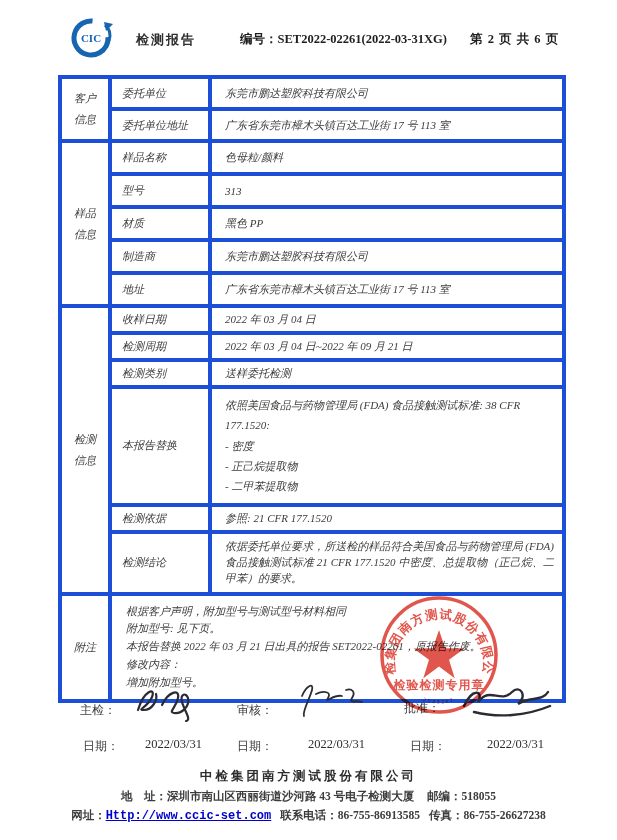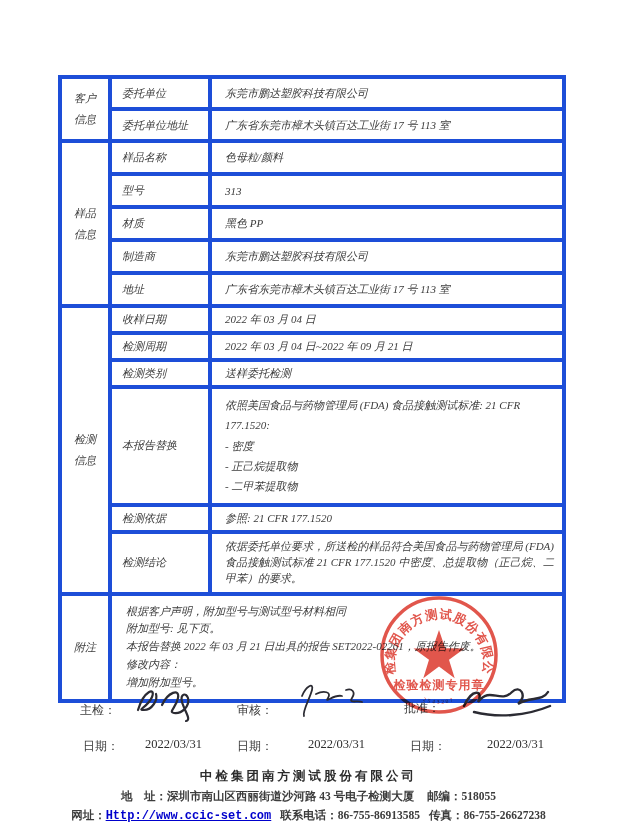--- a/index.html
+++ b/index.html
@@ -46,20 +46,31 @@
   .footer { position:absolute; top:768px; left:0; width:100%; text-align:center; }
   .f-company { font-weight:bold; font-size:12.5px; letter-spacing:3px; color:#2c2c2c; }
   .f-line { margin-top:4px; font-size:11.5px; color:#3c3c3c;font-weight:bold; }
   .f-link { color:#0000cc; text-decoration:underline; font-family:"Liberation Mono","DejaVu Sans Mono",monospace; font-size:12px; }
 </style>
 </head>
 <body>
 
 <div class="page">
 
+  <div class="hdr">
+    <svg class="logo" width="52" height="44" viewBox="0 0 52 44">
+      <circle cx="25" cy="23" r="17" fill="none" stroke="#1565b0" stroke-width="5" stroke-dasharray="82 25" stroke-dashoffset="-8" transform="rotate(-30 25 23)"></circle>
+      <path d="M38 7 L47 9 L40 16 Z" fill="#1565b0"></path>
+      <path d="M39 10 C44 14 45 20 43 26" fill="none" stroke="#1565b0" stroke-width="3"></path>
+      <text x="25" y="27" text-anchor="middle" font-family="Liberation Serif, serif" font-size="11" font-weight="bold" fill="#1565b0">CIC</text>
+    </svg>
+    <span class="hdr-title">检测报告</span>
+    <span class="hdr-no"><span>编号：</span><span>SET2022-02261(2022-03-31XG)</span></span>
+    <span class="hdr-page">第 2 页 共 6 页</span>
+  </div>
 
   <table class="info">
     <colgroup>
         <col style="width:50px">
         <col style="width:100px">
         <col style="width:354px">
       </colgroup>
     <tbody>
 
       <tr class="h32">
@@ -112,21 +123,21 @@
         <td class="lbl">检测周期</td>
         <td class="val">2022 年 03 月 04 日~2022 年 09 月 21 日</td>
       </tr>
       <tr class="h27">
         <td class="lbl">检测类别</td>
         <td class="val">送样委托检测</td>
       </tr>
       <tr>
         <td class="lbl" style="height:93px">本报告替换</td>
         <td class="items-cell">
-          <span class="line">依照美国食品与药物管理局 (FDA) 食品接触测试标准: 21 CFR</span>
+          <span class="line">依照美国食品与药物管理局 (FDA) 食品接触测试标准: 38 CFR</span>
           <span class="line">177.1520:</span>
           <span class="line">- 密度</span>
           <span class="line">- 正己烷提取物</span>
           <span class="line">- 二甲苯提取物</span>
         </td>
       </tr>
       <tr class="h27">
         <td class="lbl">检测依据</td>
         <td class="val">参照: 21 CFR 177.1520</td>
       </tr>

